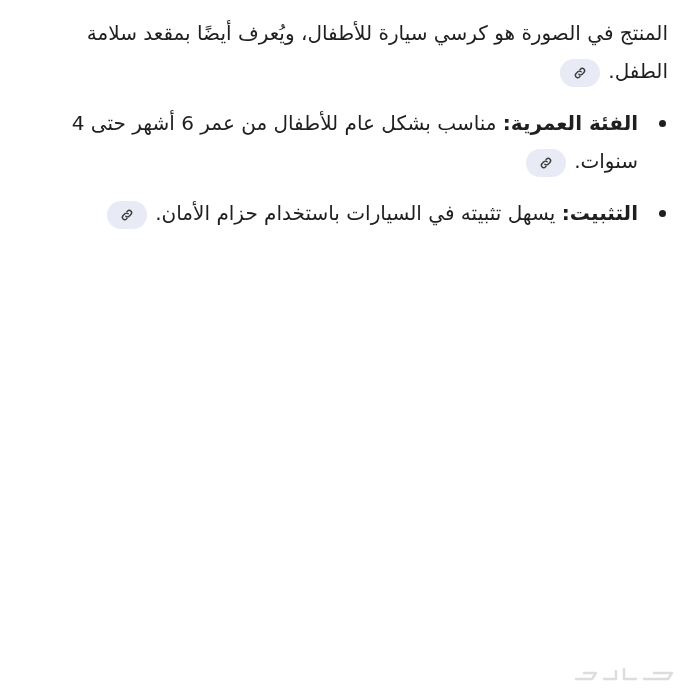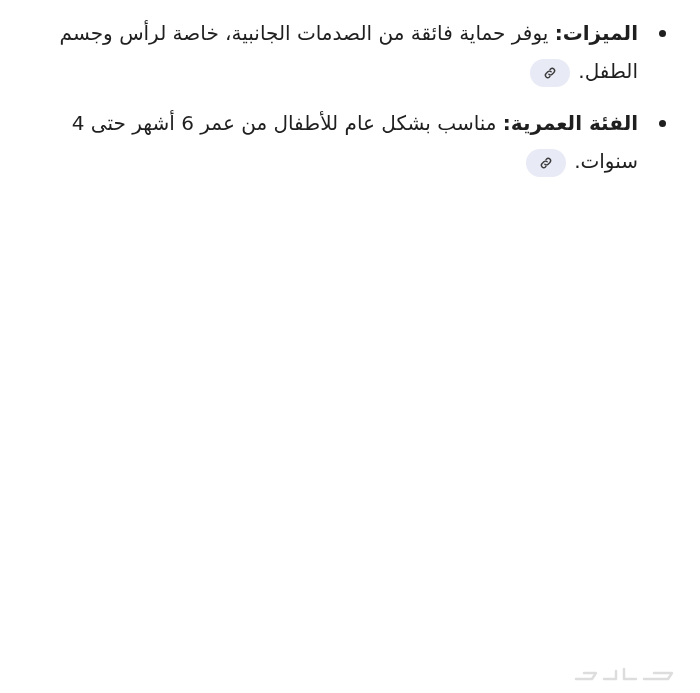--- a/index.html
+++ b/index.html
@@ -84,34 +84,42 @@
       width: 110px;
       height: 22px;
       opacity: 0.6;
     }
   </style>
 </head>
 <body>
 
 <div class="doc">
 
+  <p class="intro">
+    <span>المنتج في الصورة هو كرسي سيارة للأطفال، ويُعرف أيضًا بمقعد سلامة الطفل.</span><span class="chip">
+        <svg viewBox="0 0 24 24" fill="none" stroke="#3c3c3c" stroke-width="2.4" stroke-linecap="round">
+          <path d="M10 14a4 4 0 0 0 5.66 0l3-3a4 4 0 0 0-5.66-5.66l-1 1"></path>
+          <path d="M14 10a4 4 0 0 0-5.66 0l-3 3a4 4 0 0 0 5.66 5.66l1-1"></path>
+        </svg>
+      </span>
+  </p>
 
   <ul class="features">
     <li>
       <span class="bullet"></span>
-      <span class="label">الميزات:</span><span> يوفر حماية فائقة من الصدمات الجانبية، خاصة لرأس وجسم الطفل.</span><span class="chip">
+      <span class="label">الفئة العمرية:</span><span> مناسب بشكل عام للأطفال من عمر 6 أشهر حتى 4 سنوات.</span><span class="chip">
           <svg viewBox="0 0 24 24" fill="none" stroke="#3c3c3c" stroke-width="2.4" stroke-linecap="round">
             <path d="M10 14a4 4 0 0 0 5.66 0l3-3a4 4 0 0 0-5.66-5.66l-1 1"></path>
             <path d="M14 10a4 4 0 0 0-5.66 0l-3 3a4 4 0 0 0 5.66 5.66l1-1"></path>
           </svg>
         </span>
     </li>
     <li>
       <span class="bullet"></span>
-      <span class="label">الفئة العمرية:</span><span> مناسب بشكل عام للأطفال من عمر 6 أشهر حتى 4 سنوات.</span><span class="chip">
+      <span class="label">التثبيت:</span><span> يسهل تثبيته في السيارات باستخدام حزام الأمان.</span><span class="chip">
           <svg viewBox="0 0 24 24" fill="none" stroke="#3c3c3c" stroke-width="2.4" stroke-linecap="round">
             <path d="M10 14a4 4 0 0 0 5.66 0l3-3a4 4 0 0 0-5.66-5.66l-1 1"></path>
             <path d="M14 10a4 4 0 0 0-5.66 0l-3 3a4 4 0 0 0 5.66 5.66l1-1"></path>
           </svg>
         </span>
     </li>
   </ul>
 
 </div>
 

